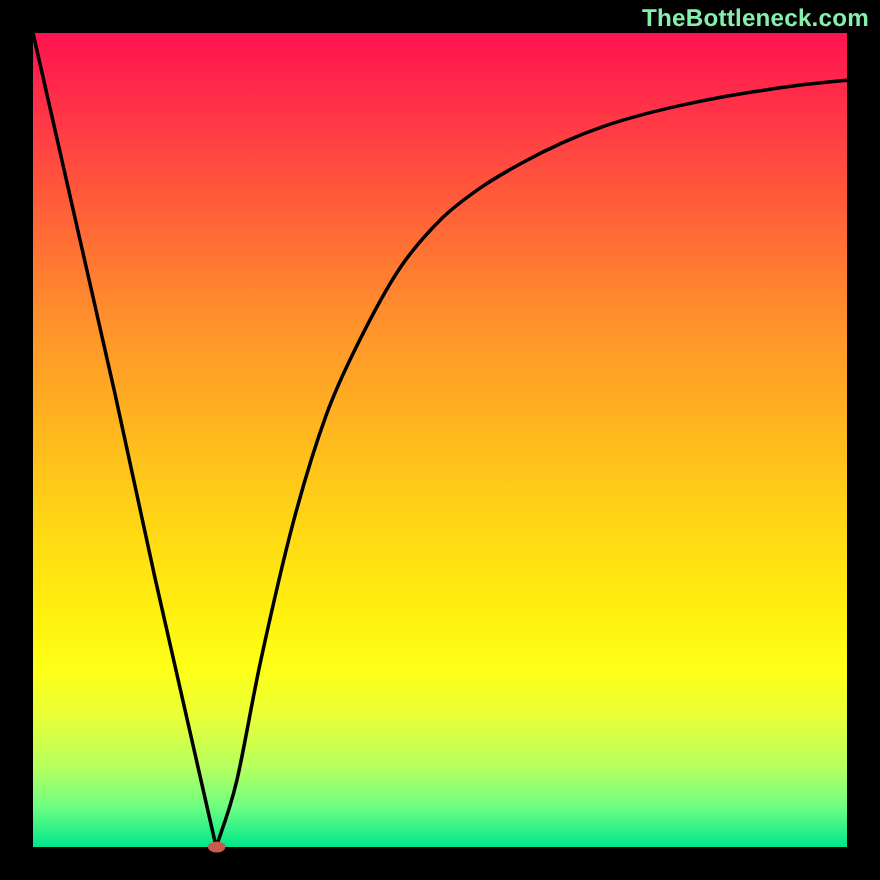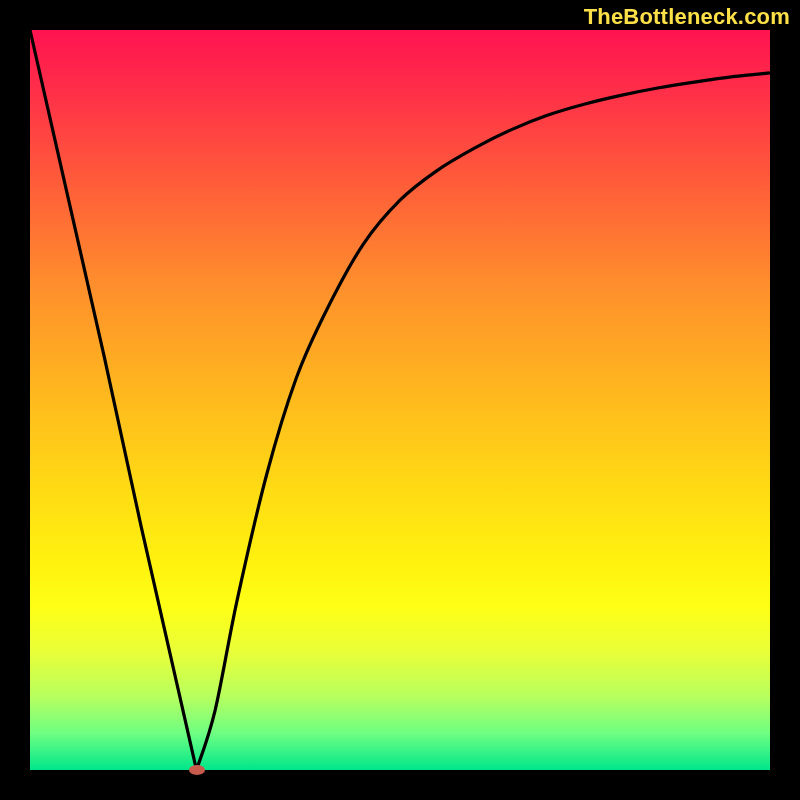--- a/index.html
+++ b/index.html
@@ -15,21 +15,21 @@
     width: 800px;
     height: 800px;
   }
   .watermark {
     position: absolute;
     top: 4px;
     right: 10px;
     font-family: Arial, Helvetica, sans-serif;
     font-size: 22px;
     font-weight: 600;
-    color: #fde047;
+    color: #86efac;
     letter-spacing: 0.2px;
     z-index: 10;
   }
   .plot-frame {
     position: absolute;
     left: 30px;
     top: 30px;
     width: 740px;
     height: 740px;
     box-sizing: border-box;

